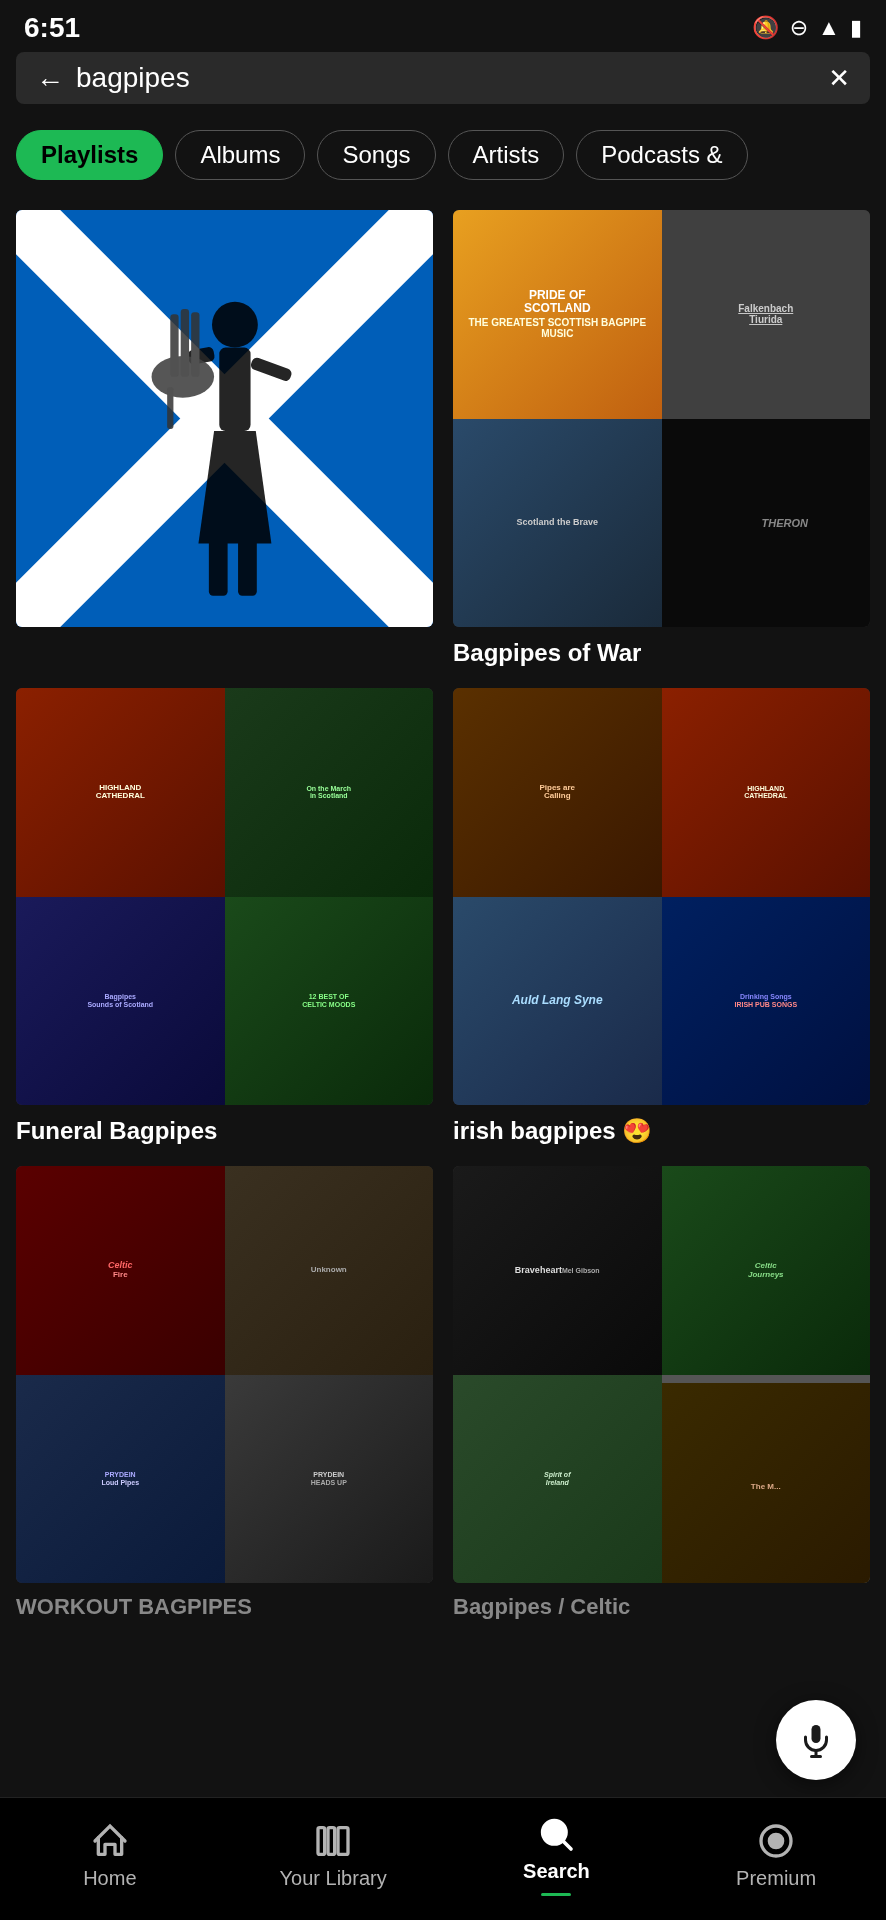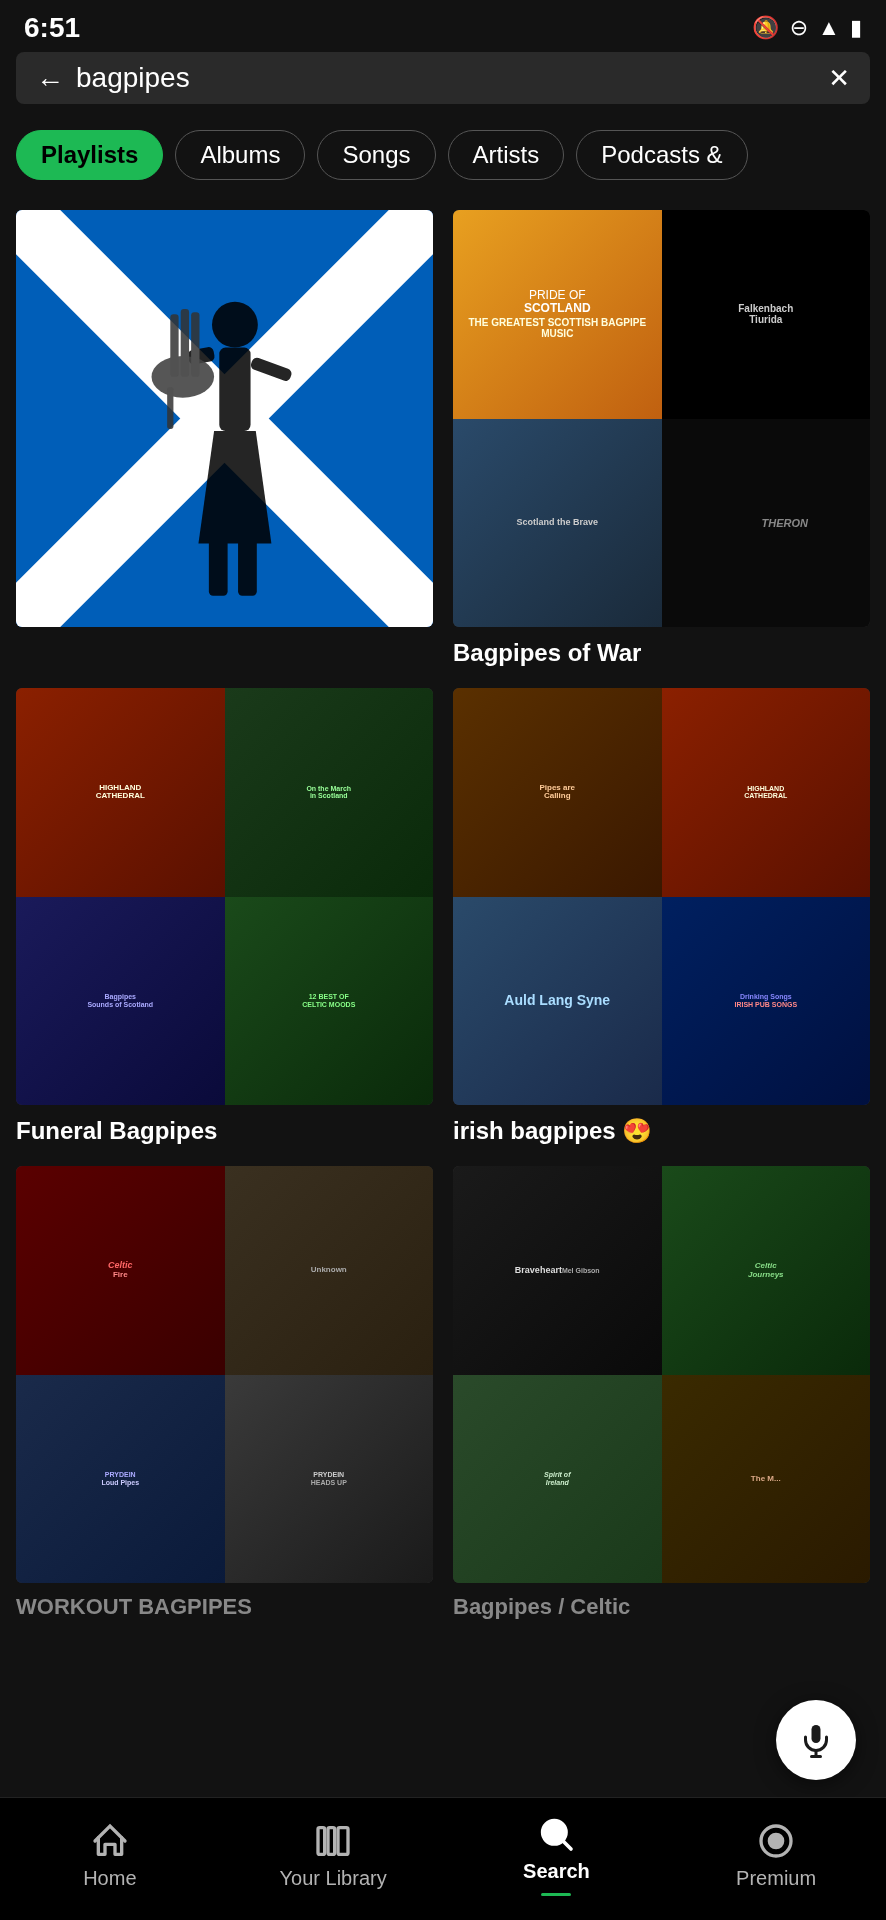--- a/index.html
+++ b/index.html
@@ -303,27 +303,27 @@
           </g>
         </svg>
       </div>
     </div>
   </div>
 
   <div class="playlist-card">
     <div class="playlist-cover quad">
       <div class="quad-img">
         <div class="quad-cell q1" style="background: linear-gradient(135deg,#e8a020,#c06010);flex-direction:column;">
-          <span style="font-size:12px;font-weight:400;color:#fff;">PRIDE OF</span>
+          <span style="font-size:12px;font-weight:700;color:#fff;">PRIDE OF</span>
           <span style="font-size:12px;font-weight:900;color:#fff;">SCOTLAND</span>
           <span style="font-size:10px;color:#ffd;margin-top:2px;">THE GREATEST SCOTTISH BAGPIPE MUSIC</span>
         </div>
       </div>
       <div class="quad-img">
-        <div class="quad-cell q2" style="background:#000000;">
+        <div class="quad-cell q2" style="background:#404040;text-decoration:underline;">
           <span style="font-size:10px;color:#ccc;font-weight:bold;">Falkenbach<br>Tiurida</span>
         </div>
       </div>
       <div class="quad-img">
         <div class="quad-cell q3" style="background:linear-gradient(135deg,#2a4a6a,#1a2a3a);">
           <span style="font-size:9px;color:#ccc;">Scotland the Brave</span>
         </div>
       </div>
       <div class="quad-img">
         <div class="quad-cell q4" style="background:#0a0a0a;">
@@ -373,21 +373,21 @@
         </div>
       </div>
       <div class="quad-img">
         <div class="quad-cell" style="background:linear-gradient(135deg,#8B2000,#5a1000);flex-direction:column;">
           <span style="font-size:7px;color:#ffd;font-weight:bold;">HIGHLAND</span>
           <span style="font-size:7px;color:#ffd;font-weight:bold;">CATHEDRAL</span>
         </div>
       </div>
       <div class="quad-img">
         <div class="quad-cell" style="background:linear-gradient(135deg,#2a4a6a,#1a2a4a);flex-direction:column;">
-          <span style="font-size:14px;color:#adf;font-weight:bold;">Auld Lang Syne</span>
+          <span style="font-size:12px;color:#adf;font-weight:bold;font-style:italic;">Auld Lang Syne</span>
         </div>
       </div>
       <div class="quad-img">
         <div class="quad-cell" style="background:linear-gradient(135deg,#002060,#001040);flex-direction:column;">
           <span style="font-size:7px;color:#88f;font-weight:bold;">Drinking Songs</span>
           <span style="font-size:7px;color:#f88;font-weight:bold;">IRISH PUB SONGS</span>
         </div>
       </div>
     </div>
     <div class="playlist-title">irish bagpipes 😍</div>
@@ -436,21 +436,21 @@
           <span style="font-size:8px;color:#8d8;font-weight:bold;font-style:italic;">Journeys</span>
         </div>
       </div>
       <div class="quad-img">
         <div class="quad-cell" style="background:linear-gradient(135deg,#2a4a2a,#1a3a1a);flex-direction:column;">
           <span style="font-size:7px;color:#cec;font-style:italic;">Spirit of</span>
           <span style="font-size:7px;color:#cec;font-style:italic;">Ireland</span>
         </div>
       </div>
       <div class="quad-img">
-        <div class="quad-cell" style="background:linear-gradient(135deg,#3a2a00,#2a1a00);">
+        <div class="quad-cell" style="background:linear-gradient(135deg,#3a2a00,#2a1a00);margin-top:8px;">
           <span style="font-size:8px;color:#da8;font-weight:bold;">The M...</span>
         </div>
       </div>
     </div>
     <div class="playlist-title" style="color:#888;font-size:22px;">Bagpipes / Celtic</div>
   </div>
 
 </div>
 
 <div class="mic-button">

